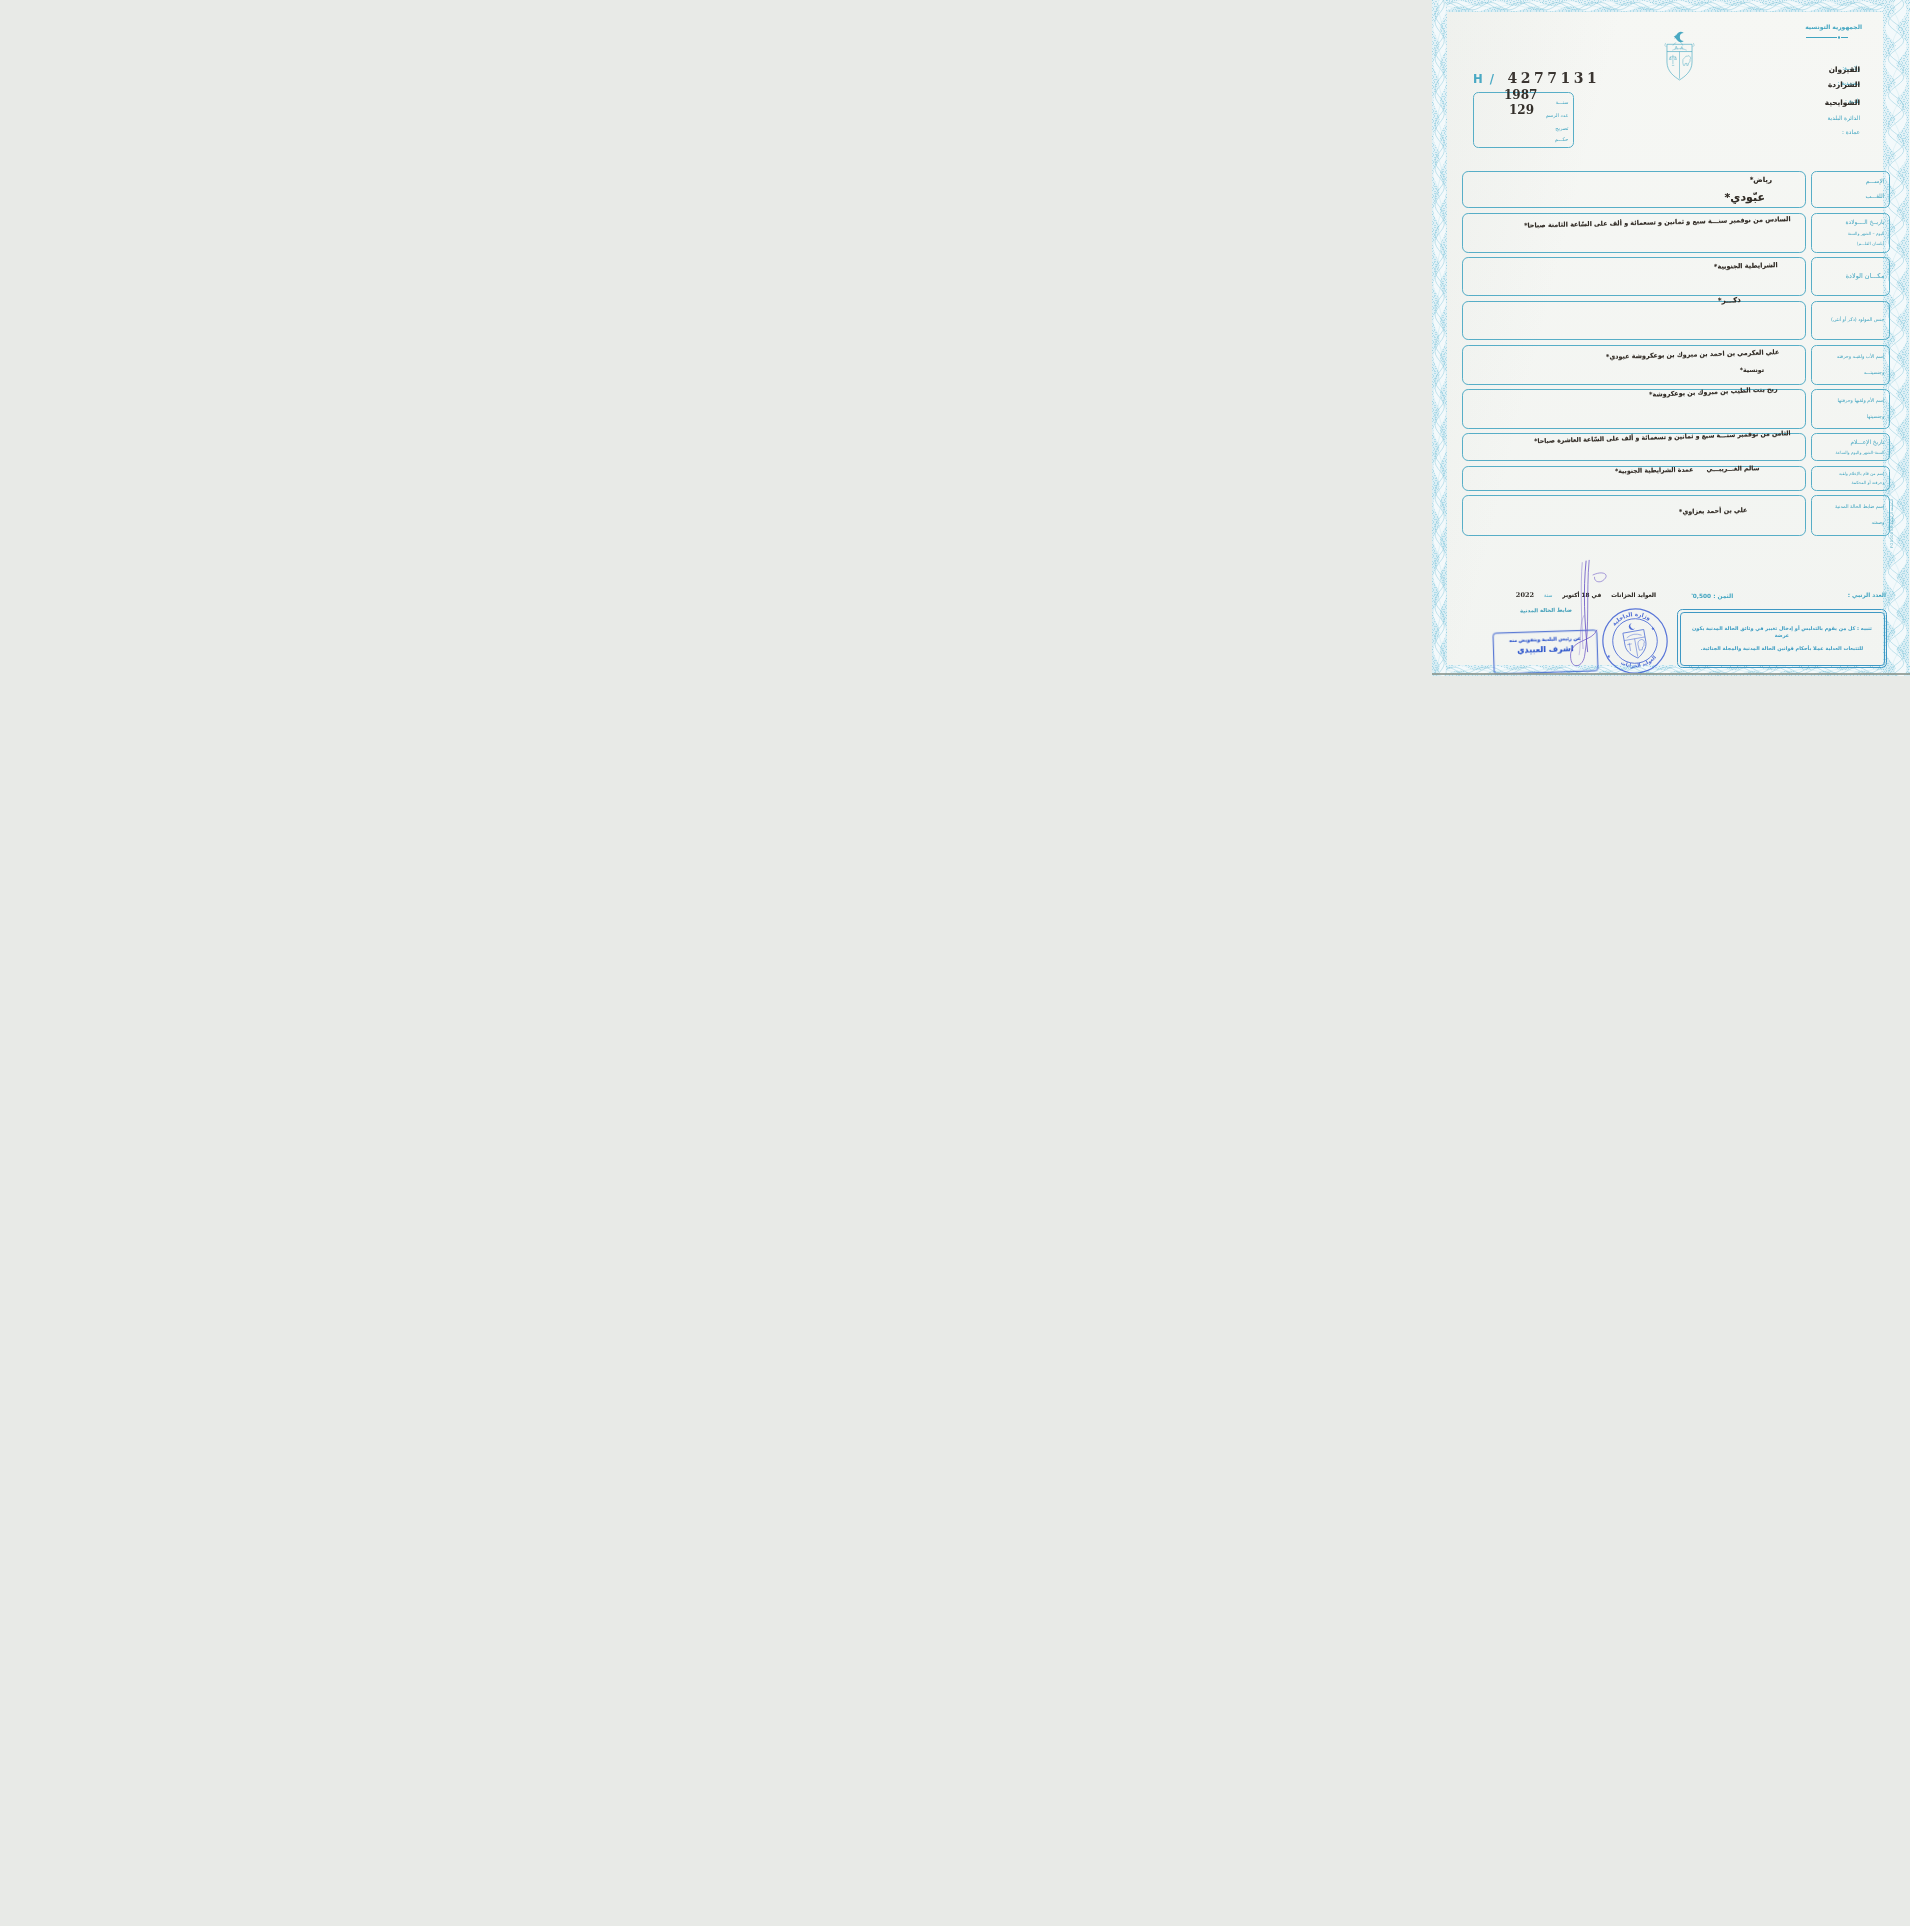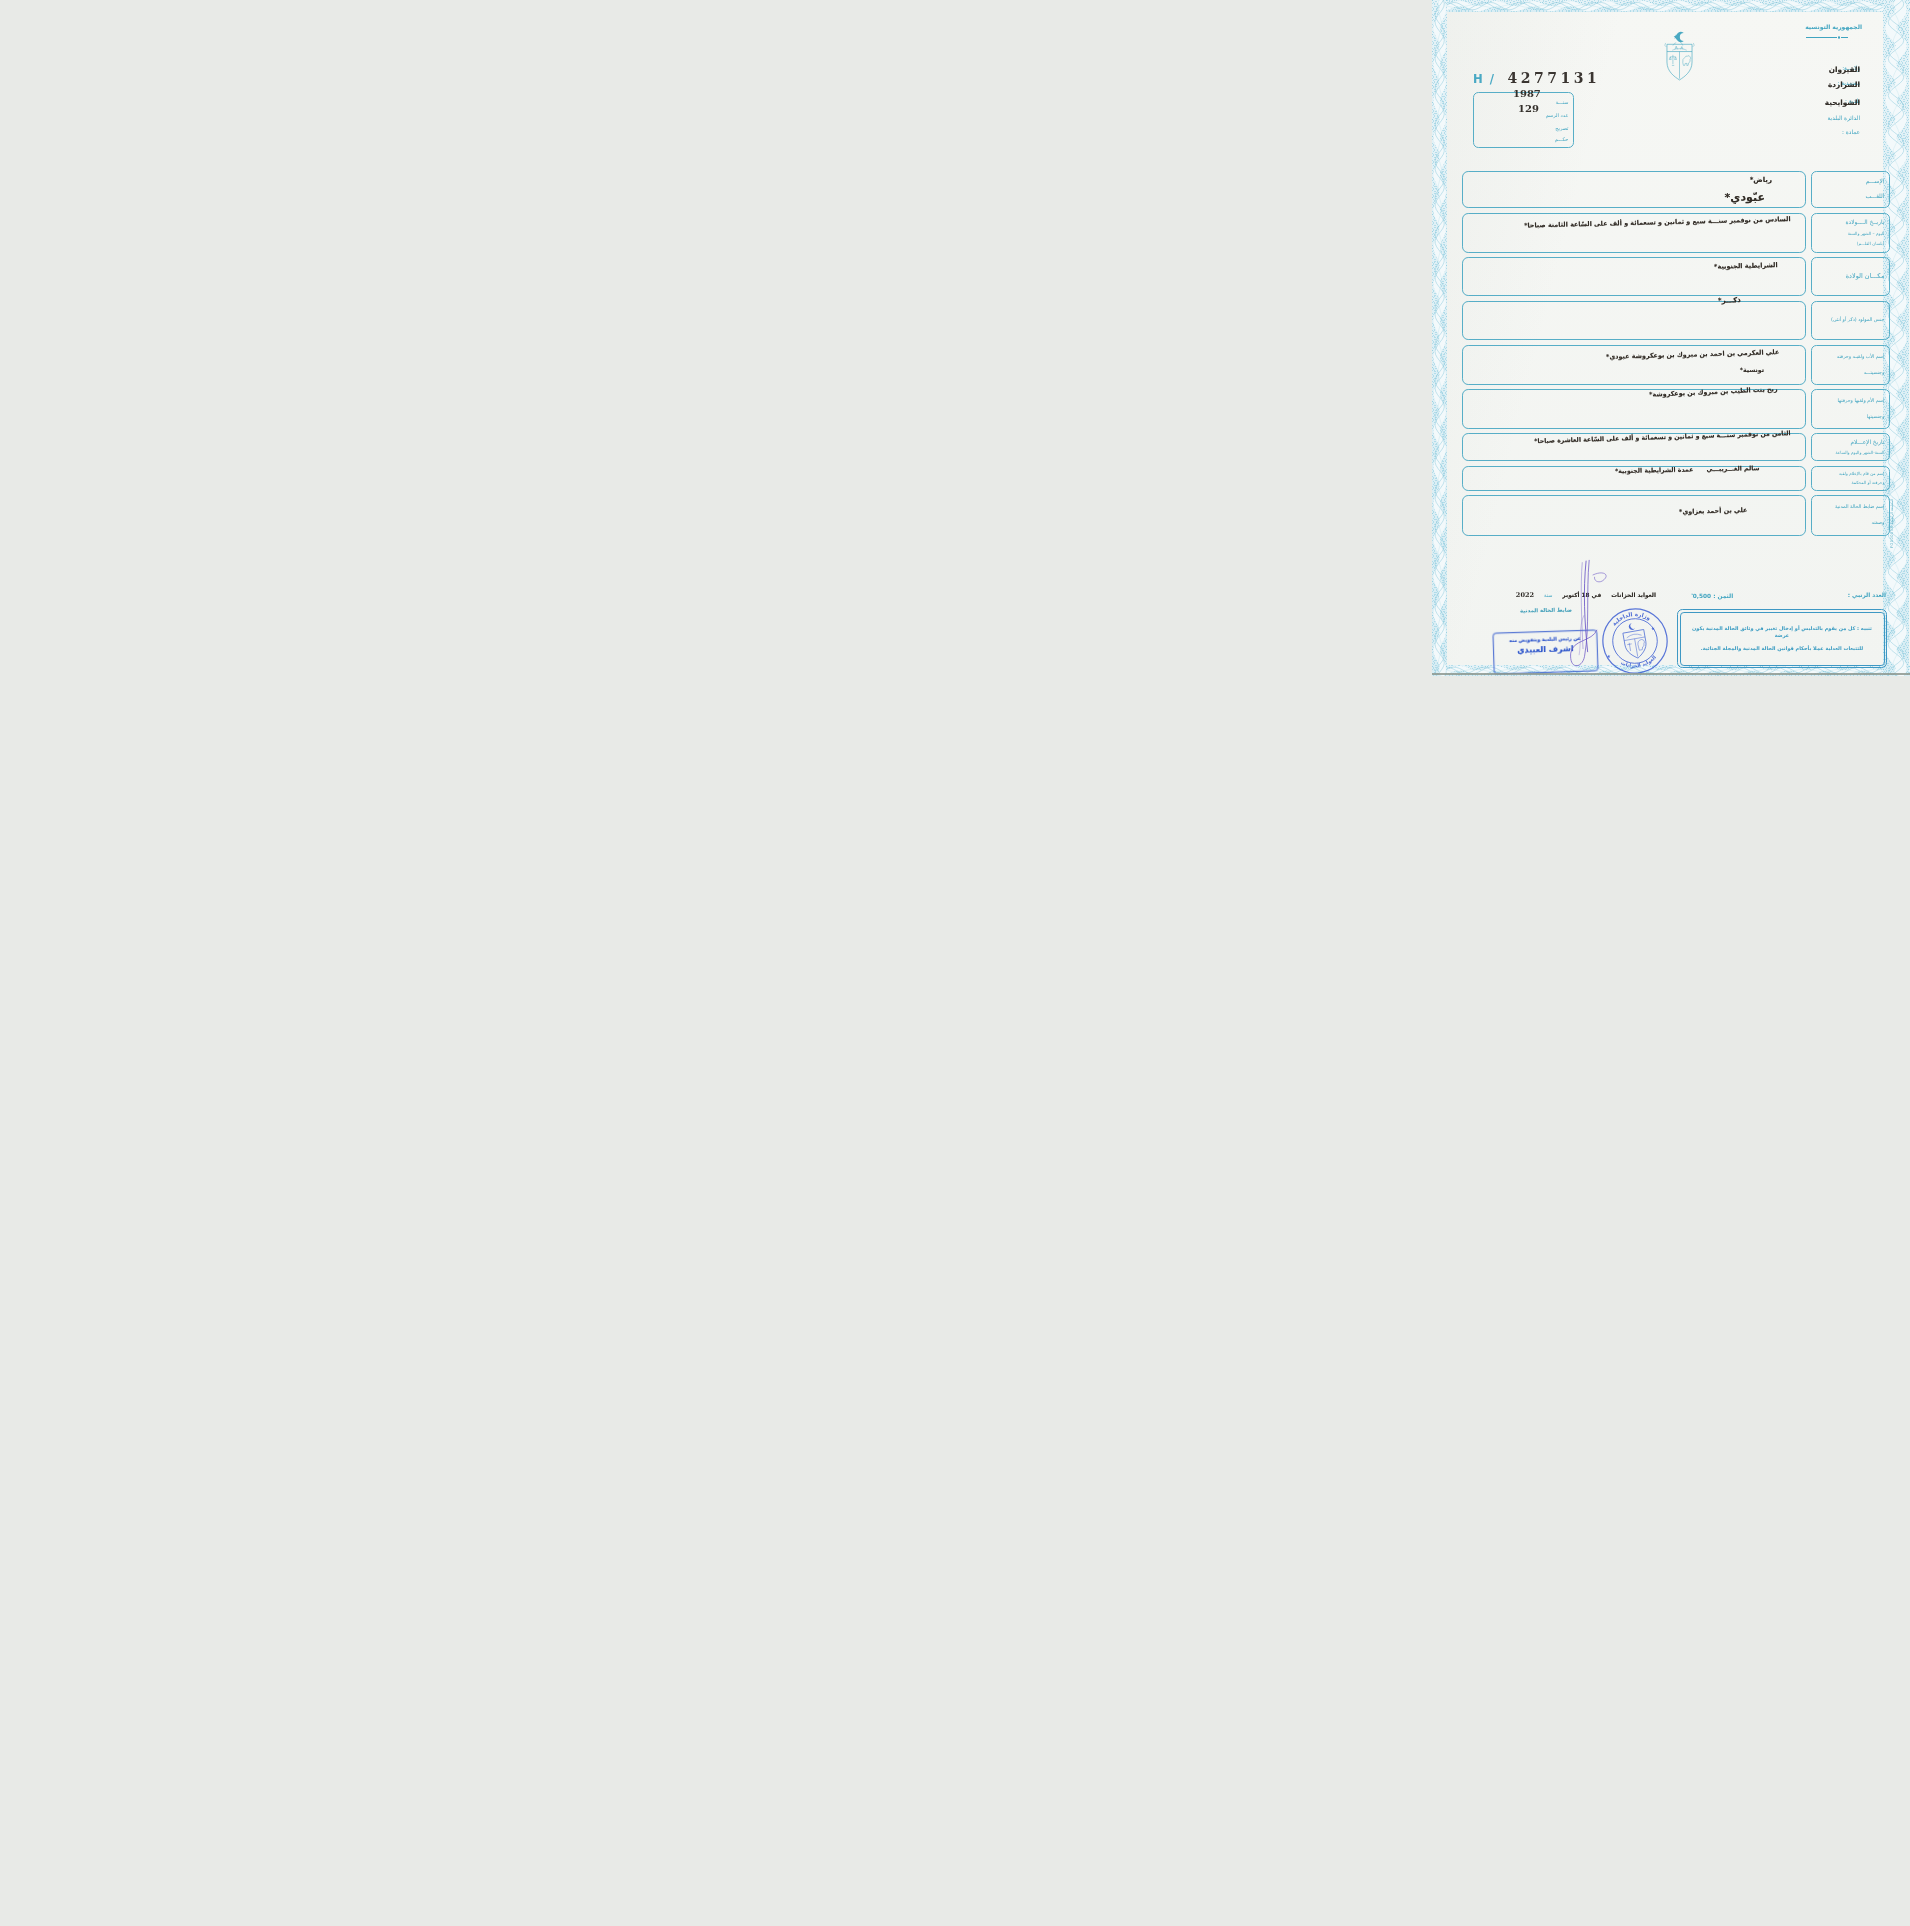--- a/index.html
+++ b/index.html
@@ -33,21 +33,21 @@
   .content{position:absolute;inset:0;z-index:2;}
   .republic{position:absolute;right:48px;top:23px;color:var(--teal);font-weight:bold;font-size:6px;}
   .rep-divider{position:absolute;right:62px;top:36px;width:42px;display:flex;align-items:center;direction:ltr;}
   .rep-divider .ln{height:0.8px;background:var(--teal);flex:1;}
   .rep-divider .circ{width:2.7px;height:2.7px;border:0.6px solid var(--teal);border-radius:50%;margin:0 0.8px;}
   .serial{position:absolute;left:41px;top:70px;direction:ltr;white-space:nowrap;}
   .serial .pfx{color:#49a9c4;font-size:11.6px;font-weight:bold;letter-spacing:1.5px;}
   .serial .num{color:#3a3531;font-family:"DejaVu Serif","Liberation Serif",serif;font-weight:bold;font-size:14px;letter-spacing:3.5px;margin-left:10px;}
   .refbox{position:absolute;left:41px;top:92px;width:101px;height:56px;border:1px solid var(--teal-line);border-radius:5.4px;}
   .refbox .lab{position:absolute;right:4.6px;color:var(--teal);font-size:5px;white-space:nowrap;}
-  .refbox .v{position:absolute;color:#332f2a;font-family:"DejaVu Serif","Liberation Serif",serif;font-weight:bold;font-size:10px;direction:ltr;margin-left:9px;}
+  .refbox .v{position:absolute;color:#332f2a;font-family:"DejaVu Serif","Liberation Serif",serif;font-weight:bold;font-size:12px;direction:ltr;}
   .titleblock{position:absolute;left:116px;top:93px;width:274px;text-align:center;color:var(--teal);}
   .t1{font-size:11.2px;font-weight:bold;letter-spacing:0.4px;}
   .t2{display:inline-block;font-size:8.9px;font-weight:bold;margin-top:10px;padding-bottom:3.1px;border-bottom:1.2px solid var(--teal);}
   .t3{font-size:11.2px;font-weight:bold;margin-top:10.8px;}
   .admin{position:absolute;right:50px;top:65px;width:131px;}
   .admin-row{display:flex;gap:6.2px;align-items:baseline;}
   .admin .lab{color:var(--teal);font-size:5.8px;white-space:nowrap;}
   .admin .val{color:#2e2a25;font-size:7.3px;font-weight:bold;white-space:nowrap;text-shadow:0 0.4px 0.4px rgba(40,35,28,.35);}
   
   .row{position:absolute;left:30px;width:428px;}

